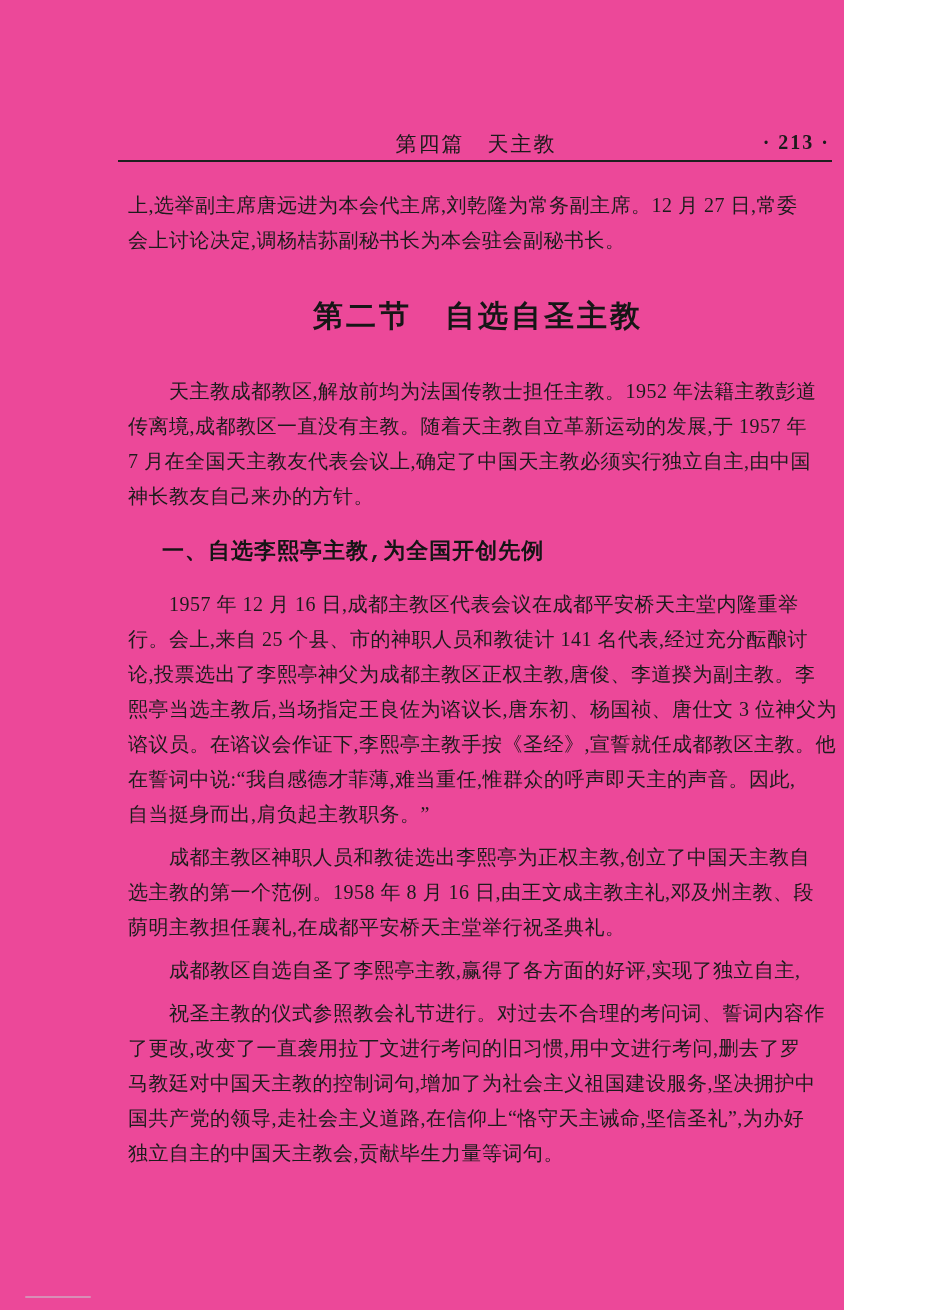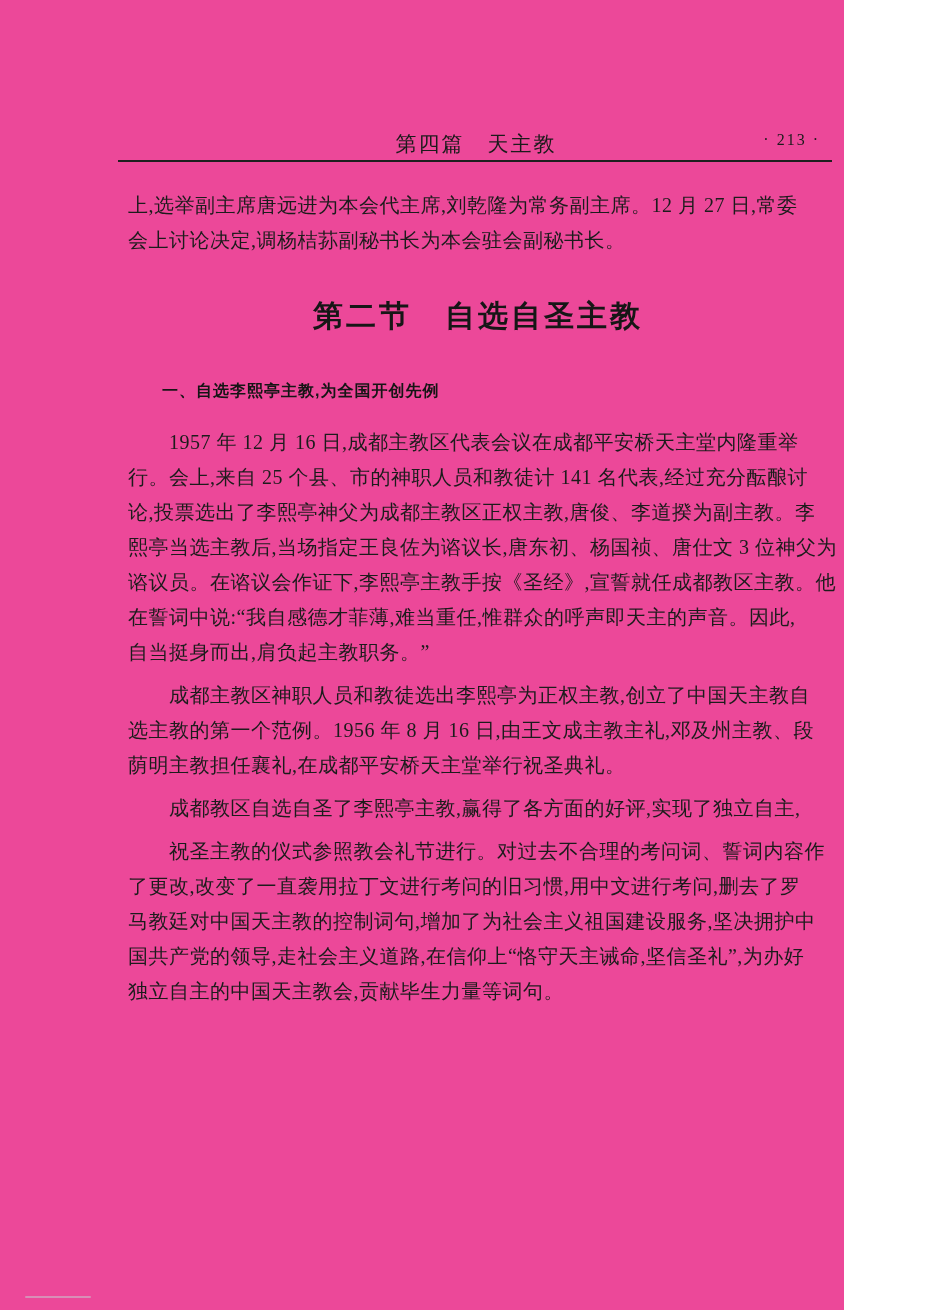--- a/index.html
+++ b/index.html
@@ -24,24 +24,25 @@
   .header-section {
     position: absolute;
     left: 0; right: 0;
     text-align: center;
     font-size: 21px;
     letter-spacing: 2px;
     color: #1b1b1b;
   }
   .header-pagenum {
     position: absolute;
-    right: 12px; top: 1px;
-    font-size: 16px;
+    right: 2px; top: 1px;
+    font-size: 20px;
     letter-spacing: 2px;
     color: #1b1b1b;
+    font-weight: bold;
   }
   .header-rule {
     position: absolute;
     left: 118px; top: 160px;
     width: 714px; height: 0;
     border-top: 2.5px solid #1f1f1f;
   }
   
   .content {
     position: absolute;
@@ -60,25 +61,25 @@
     margin: 38px 0;
     text-align: center;
     font-size: 30px;
     line-height: 40px;
     letter-spacing: 3px;
     font-weight: 600;
     color: #161616;
     white-space: pre;
   }
   .subsection-title {
-    margin: 10px 0 18px 0;
+    margin: 22px 0 18px 0;
     padding-left: 42px;
-    font-family: Liberation Sans, sans-serif;
+    font-family: Liberation Mono, monospace;
     font-weight: bold;
-    font-size: 16px;
+    font-size: 22px;
     line-height: 33px;
     letter-spacing: 1px;
     color: #151515;
     white-space: pre;
   }
   .p4 { margin-top: 7px; }
   .p6 { margin-top: 3px; }
   
   .scan-smudge {
     position: absolute;
@@ -101,34 +102,38 @@
 
   <div class="header-rule"></div>
 
   <div class="content">
 
     <p class="para p0">上,选举副主席唐远进为本会代主席,刘乾隆为常务副主席。12 月 27 日,常委
 会上讨论决定,调杨桔荪副秘书长为本会驻会副秘书长。</p>
 
     <h2 class="section-title">第二节　自选自圣主教</h2>
 
+    <p class="para p1">　　天主教成都教区,解放前均为法国传教士担任主教。1952 年法籍主教彭道
+传离境,成都教区一直没有主教。随着天主教自立革新运动的发展,于 1957 年
+7 月在全国天主教友代表会议上,确定了中国天主教必须实行独立自主,由中国
+神长教友自己来办的方针。</p>
 
 
     <h3 class="subsection-title">一、自选李熙亭主教,为全国开创先例</h3>
 
     <p class="para p3">　　1957 年 12 月 16 日,成都主教区代表会议在成都平安桥天主堂内隆重举
 行。会上,来自 25 个县、市的神职人员和教徒计 141 名代表,经过充分酝酿讨
 论,投票选出了李熙亭神父为成都主教区正权主教,唐俊、李道揆为副主教。李
 熙亭当选主教后,当场指定王良佐为谘议长,唐东初、杨国祯、唐仕文 3 位神父为
 谘议员。在谘议会作证下,李熙亭主教手按《圣经》,宣誓就任成都教区主教。他
 在誓词中说:“我自感德才菲薄,难当重任,惟群众的呼声即天主的声音。因此,
 自当挺身而出,肩负起主教职务。”</p>
 
     <p class="para p4">　　成都主教区神职人员和教徒选出李熙亭为正权主教,创立了中国天主教自
-选主教的第一个范例。1956 年 8 月 16 日,由王文成主教主礼,邓及州主教、段
+选主教的第一个范例。1958 年 8 月 16 日,由王文成主教主礼,邓及州主教、段
 荫明主教担任襄礼,在成都平安桥天主堂举行祝圣典礼。</p>
 
     <p class="para p6">　　成都教区自选自圣了李熙亭主教,赢得了各方面的好评,实现了独立自主,</p>
 
     <p class="para p5">　　祝圣主教的仪式参照教会礼节进行。对过去不合理的考问词、誓词内容作
 了更改,改变了一直袭用拉丁文进行考问的旧习惯,用中文进行考问,删去了罗
 马教廷对中国天主教的控制词句,增加了为社会主义祖国建设服务,坚决拥护中
 国共产党的领导,走社会主义道路,在信仰上“恪守天主诫命,坚信圣礼”,为办好
 独立自主的中国天主教会,贡献毕生力量等词句。</p>
 

